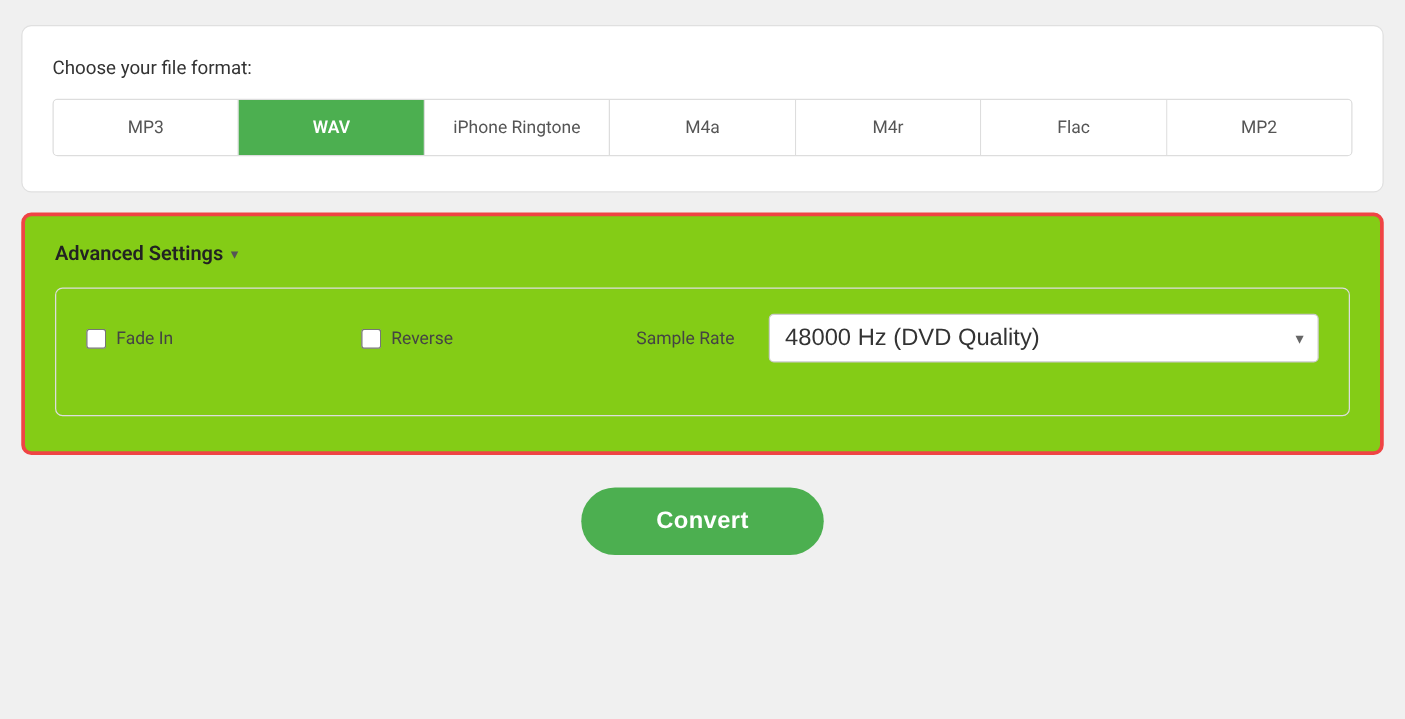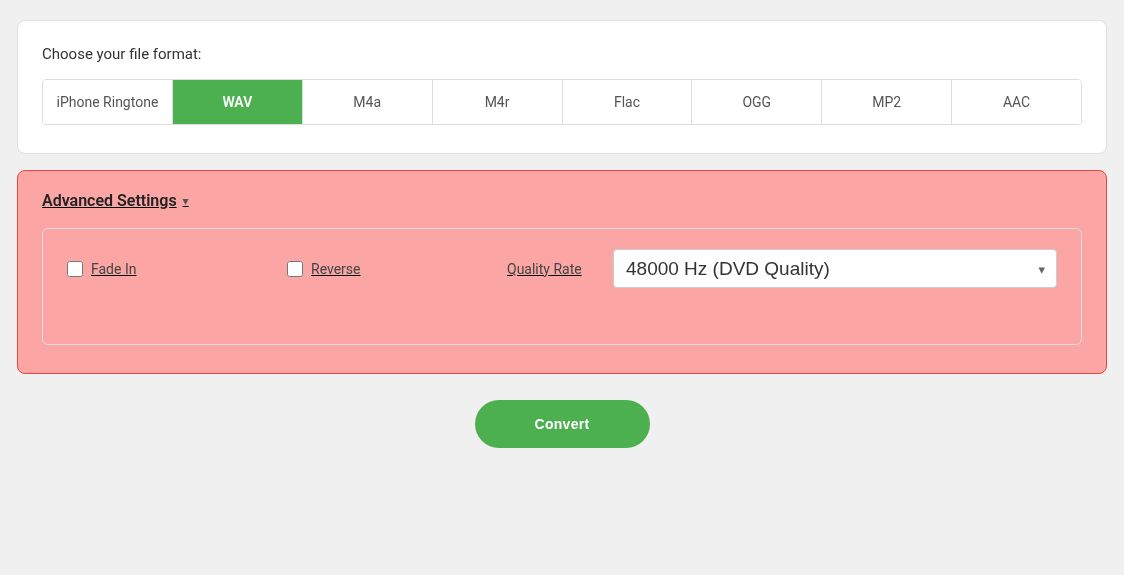--- a/index.html
+++ b/index.html
@@ -63,26 +63,25 @@
     }
 
     .format-tab.active {
       background: #4CAF50;
       color: #fff;
       font-weight: 600;
     }
 
     
     .advanced-card {
-      background: #fca5a5;
+      background: #84cc16;
       border-radius: 8px;
-      border: 1px solid #ef4444;
+      border: 3px solid #ef4444;
       width: 1090px;
       padding: 20px 24px 28px 24px;
-      text-decoration: underline;
     }
 
     .advanced-header {
       display: flex;
       align-items: center;
       gap: 6px;
       margin-bottom: 18px;
       cursor: pointer;
       user-select: none;
     }
@@ -109,21 +108,21 @@
       font-size: 14px;
       font-weight: 600;
       color: #333;
       margin-bottom: 18px;
     }
 
     .options-grid {
       display: grid;
       grid-template-columns: 220px 220px 1fr;
       grid-template-rows: auto auto;
-      row-gap: 32px;
+      row-gap: 18px;
       align-items: center;
     }
 
     .checkbox-label {
       display: flex;
       align-items: center;
       gap: 8px;
       font-size: 14px;
       color: #444;
       cursor: pointer;
@@ -179,21 +178,21 @@
       padding: 10px 0;
       position: relative;
     }
 
     .convert-btn {
       background: #4CAF50;
       color: #fff;
       border: none;
       border-radius: 30px;
       padding: 16px 60px;
-      font-size: 14px;
+      font-size: 19px;
       font-weight: 600;
       cursor: pointer;
       letter-spacing: 0.3px;
     }
 
     .field-block {
       display: flex;
       align-items: center;
       gap: 16px;
       width: 100%;
@@ -210,28 +209,27 @@
   </style>
 </head>
 <body>
 
 <div class="page-wrapper">
 
   <div class="card">
     <div class="section-label">Choose your file format:</div>
     <div class="format-tabs">
 
+    <div class="format-tab">MP3</div>
+        <div class="format-tab active">WAV</div>
         <div class="format-tab">iPhone Ringtone</div>
-        <div class="format-tab active">WAV</div>
         <div class="format-tab">M4a</div>
         <div class="format-tab">M4r</div>
         <div class="format-tab">Flac</div>
-        <div class="format-tab">OGG</div>
         <div class="format-tab">MP2</div>
-        <div class="format-tab">AAC</div>
       </div>
   </div>
 
   <div class="advanced-card">
     <div class="advanced-header">
       <span class="advanced-title">Advanced Settings</span>
       <span class="chevron-icon">▾</span>
     </div>
     <div class="audio-options-box">
       <div class="options-grid">
@@ -240,21 +238,21 @@
           <input type="checkbox" style="">
           <span>Fade In</span>
         </label>
 
         <label class="checkbox-label">
           <input type="checkbox" style="">
           <span>Reverse</span>
         </label>
 
         <div class="field-block">
-          <span class="field-label">Quality Rate</span>
+          <span class="field-label">Sample Rate</span>
           <div class="select-wrapper">
             <select>
               
             <option value="8000 Hz (Phone Quality)">8000 Hz (Phone Quality)</option><option value="22050 Hz (FM Radio Quality)">22050 Hz (FM Radio Quality)</option><option value="44100 Hz (CD Quality)">44100 Hz (CD Quality)</option><option value="48000 Hz (DVD Quality)" selected="">48000 Hz (DVD Quality)</option><option value="96000 Hz (HD Quality)">96000 Hz (HD Quality)</option></select>
           </div>
         </div>
 
 
         <div></div>
 

